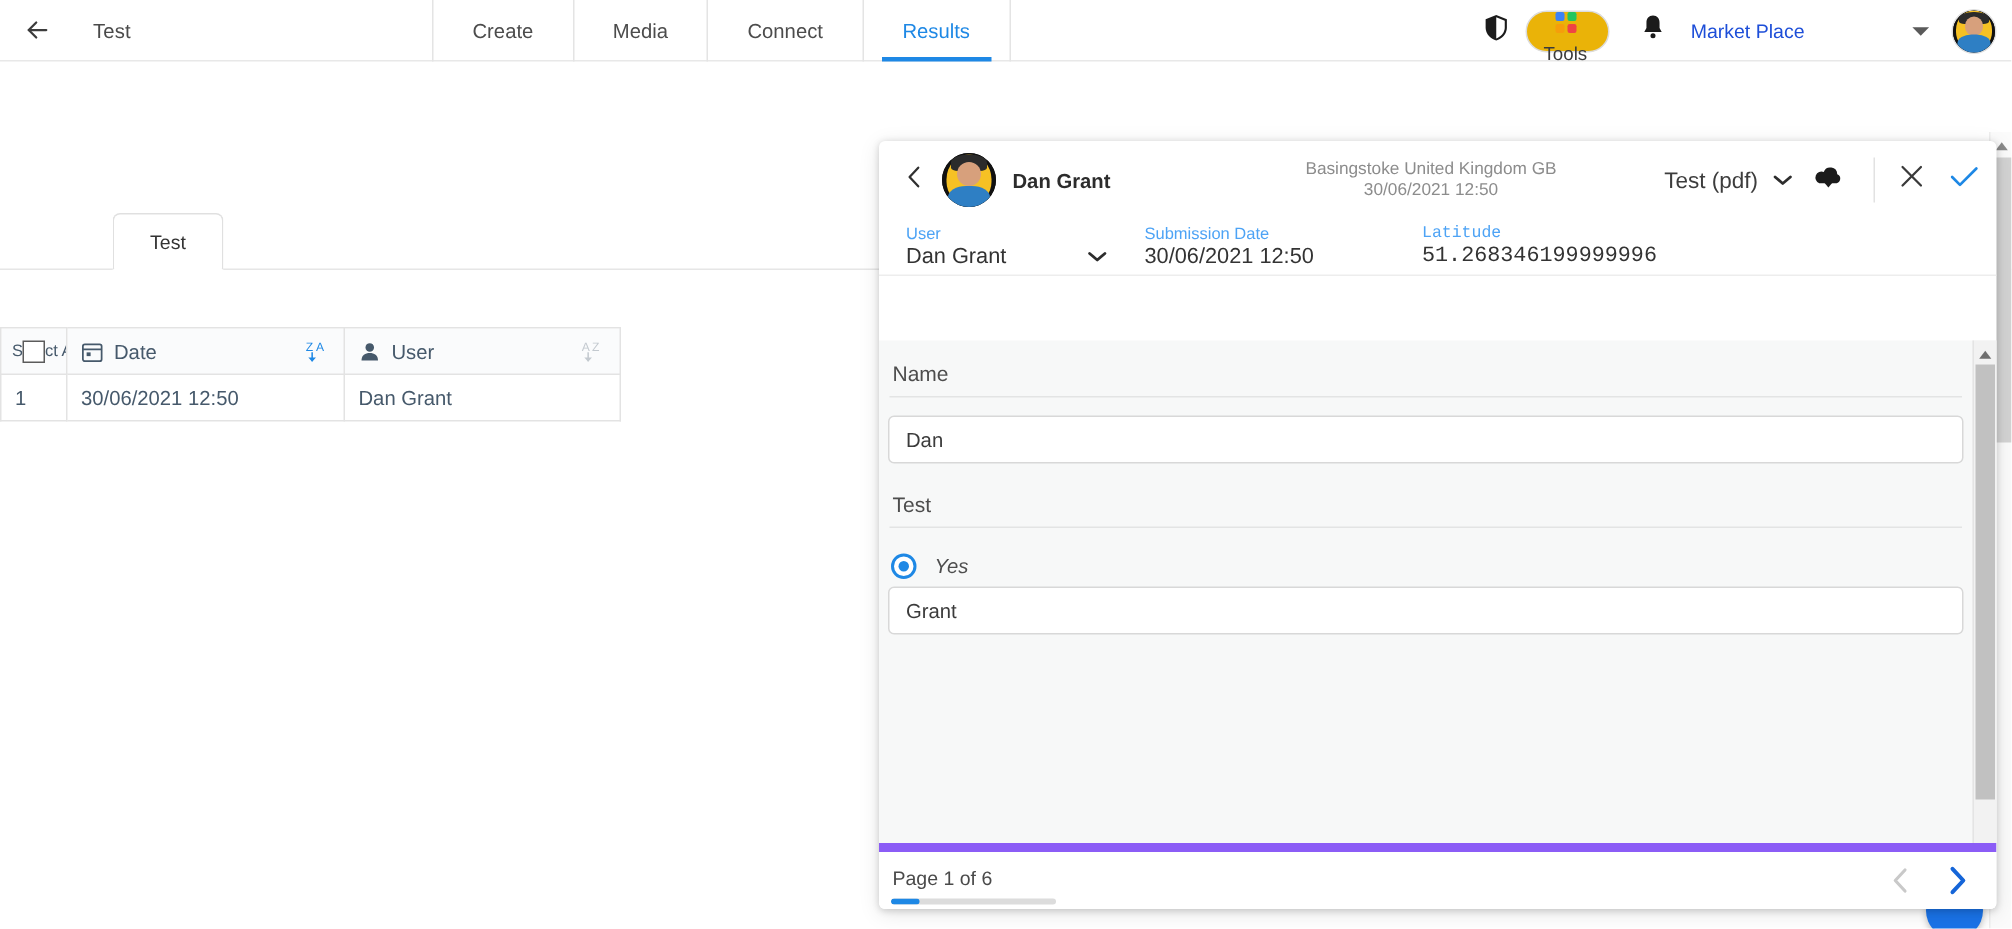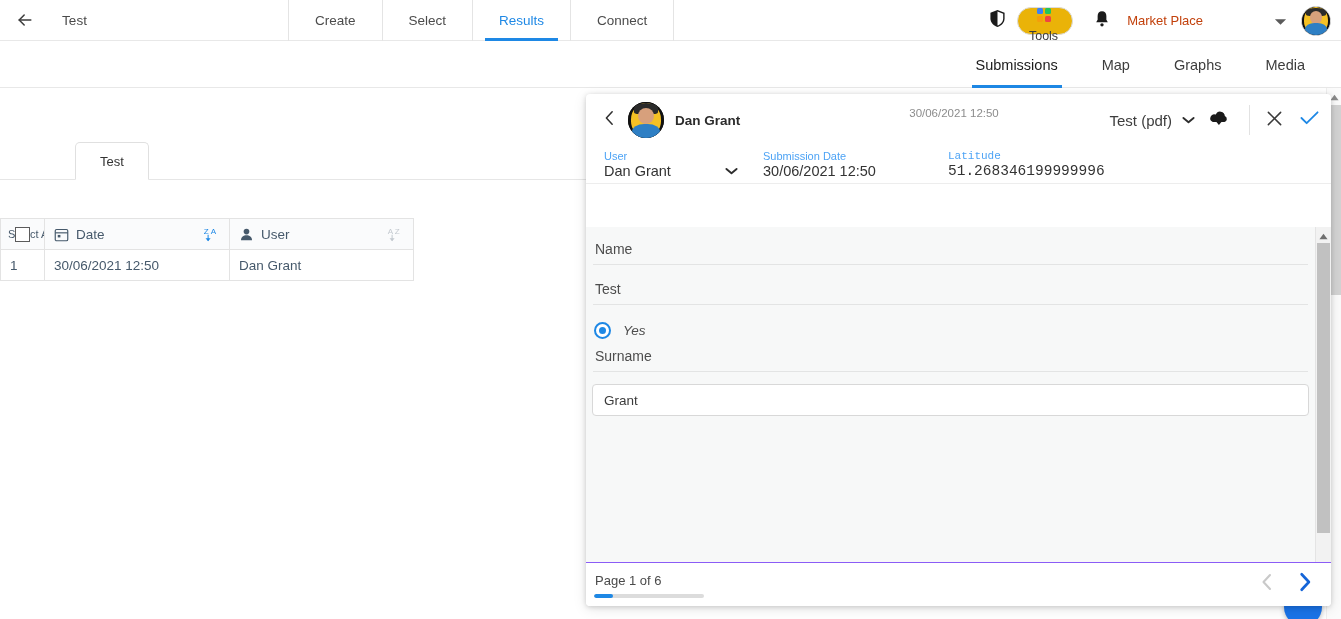--- a/index.html
+++ b/index.html
@@ -52,21 +52,21 @@
   .tools-pill {
     display: flex; align-items: center; gap: 7px;
     border: 1px solid #dcdcdc; border-radius: 18px;
     height: 28px; padding: 0 14px 0 11px; margin: 0 8px 0 2px;
     background: #eab308; cursor: pointer; flex-direction: column;
   }
   .tools-grid { display: grid; grid-template-columns: 6px 6px; grid-gap: 2px; }
   .tools-grid i { display:block; width:6px; height:6px; border-radius:1.5px; }
   .tools-label { font-size: 12.5px; color: #3b3b3b; }
   .bell-ic { width: 34px; height: 34px; display:flex; align-items:center; justify-content:center; cursor:pointer; margin-left:4px;}
-  .market-label { font-size: 13px; color: #c2410c; margin-left: 8px; cursor: pointer; }
+  .market-label { font-size: 13px; color: #1d4ed8; margin-left: 8px; cursor: pointer; }
   .caret-btn { width: 30px; height: 30px; display:flex; align-items:center; justify-content:center; cursor:pointer; margin-left: 62px;}
   .avatar-top {
     width: 30px; height: 30px; border-radius: 50%; margin-left: 6px;
     background: #111; overflow: hidden; position: relative; cursor: pointer;
     border: 1px solid #e0e0e0;
   }
 
   
   .av-art { position:absolute; inset:0; }
   .av-bg   { position:absolute; inset:0; background:#111; }
@@ -211,21 +211,21 @@
     position:absolute; top:2px; left:0; width:15px; height:14px;
     display:flex; align-items:center; justify-content:center; cursor:pointer;
   }
   .sb-thumb {
     position: absolute; top: 16px; left: 1px; width: 13px; height: 290px;
     background: #c1c1c1; cursor: pointer;
   }
 
   .panel-foot {
     position: absolute; left: 0; right: 0; bottom: 0; height: 44px;
-    background: #fff; border-top: 1px solid #8b5cf6;
+    background: #fff; border-top: 6px solid #8b5cf6;
   }
   .page-text { position: absolute; left: 9px; top: 10px; font-size: 13px; color: #4a4a4a; }
   .page-bar {
     position: absolute; left: 8px; top: 31px; width: 110px; height: 4px;
     background: #dcdcdc; border-radius: 2px; overflow: hidden;
   }
   .page-bar i { display: block; height: 4px; background: #1e88e5; border-radius: 2px; }
   .foot-nav { position: absolute; right: 10px; top: 5px; display: flex; align-items: center; }
   .foot-prev { width: 32px; height: 32px; display:flex; align-items:center; justify-content:center; cursor: default; }
   .foot-next { width: 32px; height: 32px; display:flex; align-items:center; justify-content:center; cursor: pointer; margin-left: 6px;}
@@ -258,27 +258,27 @@
         </svg>
       </span>
     </div>
     <div class="app-title">Test</div>
 
     <div class="center-nav">
       <div class="navitem">
         <span>Create</span>
       </div>
       <div class="navitem">
-        <span>Select</span>
+        <span>Media</span>
+      </div>
+      <div class="navitem">
+        <span>Connect</span>
       </div>
       <div class="navitem active">
         <span>Results</span>
-      </div>
-      <div class="navitem">
-        <span>Connect</span>
       </div>
     </div>
 
     <div class="top-right">
       <div class="shield-ic">
         <span>
           <svg width="17" height="19" viewBox="0 0 24 26" fill="#1b1b1b">
             <path d="M12 1 L22 5 V13 C22 19 17 23.5 12 25 C7 23.5 2 19 2 13 V5 Z"></path>
             <path d="M12 3.2 L20 6.4 V13 C20 17.8 16 21.6 12 23 Z" fill="#ffffff"></path>
           </svg>
@@ -314,36 +314,20 @@
           <span class="av-bg"></span>
             <span class="av-face-bg"></span>
           <span class="av-hair"></span>
             <span class="av-head"></span>
             <span class="av-body"></span>
         </span>
       </div>
     </div>
   </div>
 
-  <div class="subnav">
-    <div class="subnav-inner">
-      <div class="sitem active">
-        <span>Submissions</span>
-      </div>
-      <div class="sitem">
-        <span>Map</span>
-      </div>
-      <div class="sitem">
-        <span>Graphs</span>
-      </div>
-      <div class="sitem">
-        <span>Media</span>
-      </div>
-    </div>
-  </div>
 
   <div class="content">
 
     <div class="tabs-strip">
       <div class="form-tab">
         <span>Test</span>
       </div>
     </div>
 
     <div class="table-wrap">
@@ -433,20 +417,21 @@
         <span class="av-art">
           <span class="av-bg"></span>
             <span class="av-face-bg"></span>
           <span class="av-hair"></span>
             <span class="av-head"></span>
             <span class="av-body"></span>
         </span>
       </div>
       <div class="panel-name">Dan Grant</div>
       <div class="panel-loc">
+        <div>Basingstoke United Kingdom GB</div>
         <div>30/06/2021 12:50</div>
       </div>
       <div class="panel-id">
         
       </div>
 
       <div class="head-right">
         <div class="file-sel">
           <span class="file-name">Test (pdf)</span>
           <span class="file-caret">
@@ -504,28 +489,28 @@
         <div class="meta-label">Latitude</div>
         <div class="meta-value">
             <span>51.268346199999996</span>
           </div>
       </div>
     </div>
 
     <div class="panel-body">
       <div class="form-scroll">
         <div class="field-label">Name</div>
+        <input class="text-input" type="text" value="Dan" style="">
 
         <div class="field-label">Test</div>
         <div class="radio-row">
           <span class="radio on"></span>
           <span class="radio-label">Yes</span>
         </div>
 
-        <div class="field-label">Surname</div>
         <input class="text-input" type="text" value="Grant" style="">
       </div>
     </div>
 
     <div class="panel-sb">
       <div class="sb-arrow-up">
         <svg width="9" height="7" viewBox="0 0 10 7" fill="#707070">
             <path d="M5 0.5 L9.5 6.5 L0.5 6.5 Z"></path>
           </svg>
       </div>

